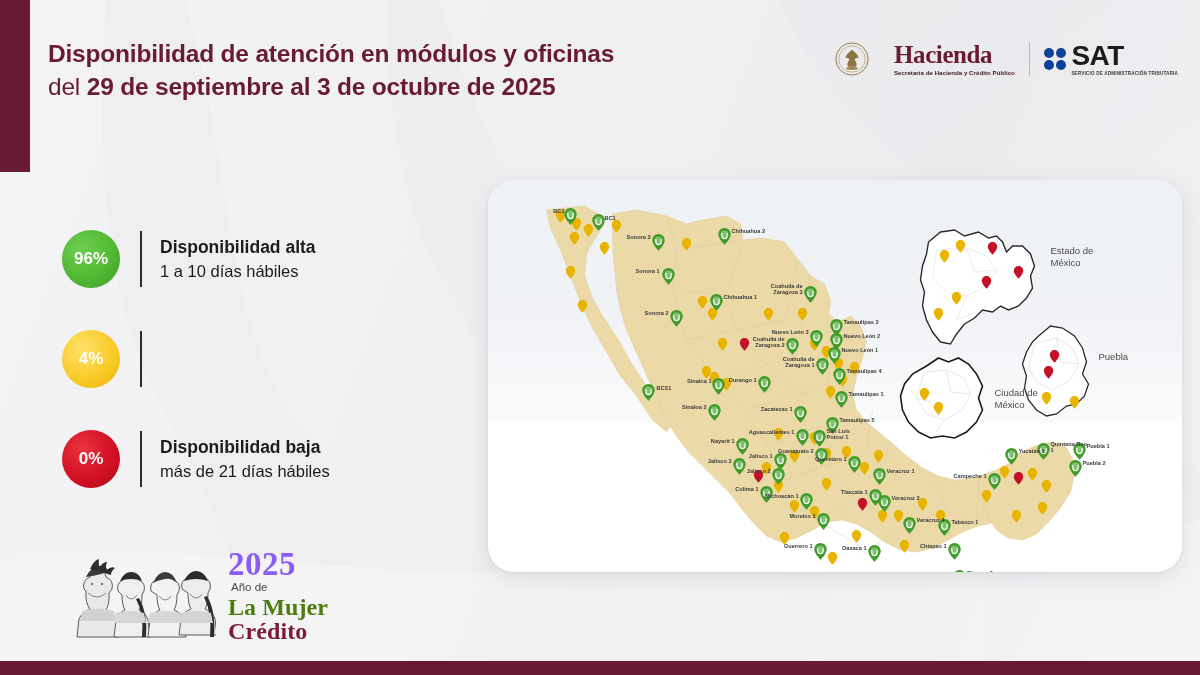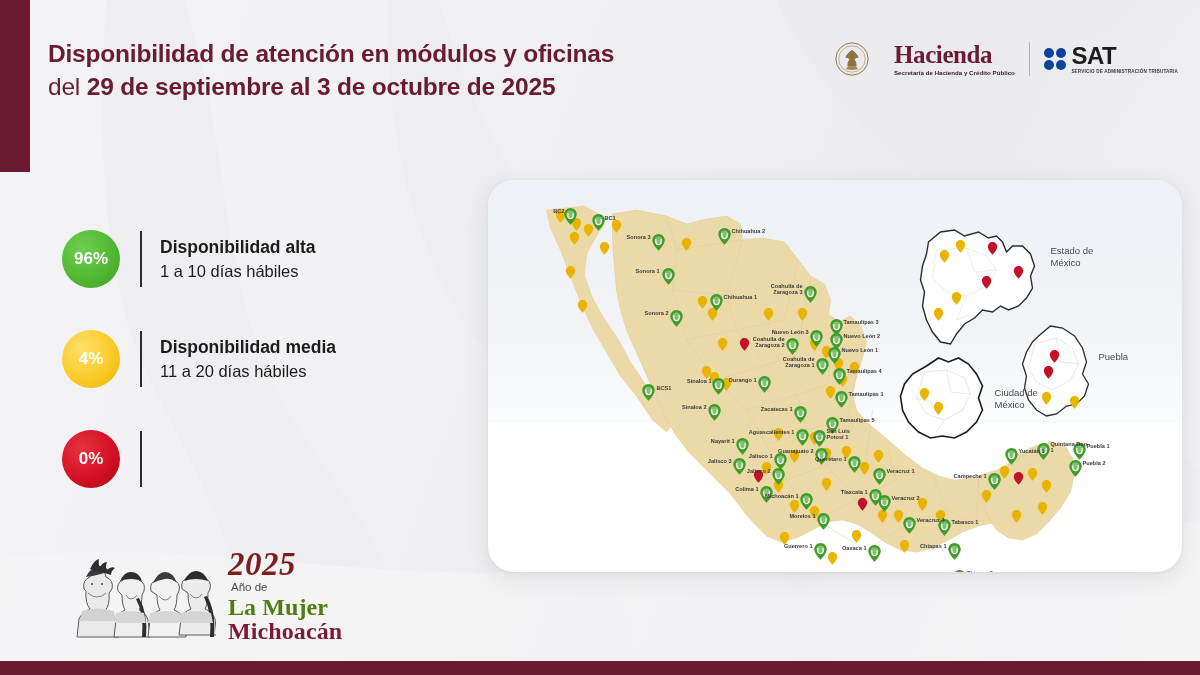--- a/index.html
+++ b/index.html
@@ -57,21 +57,21 @@
     font-size:6.1px;font-weight:700;color:#3b1520;margin-top:2.5px;
     letter-spacing:.05px;white-space:nowrap;
   }
   .divider-v{width:1px;height:34px;background:#b9b4b6;}
   .sat{display:flex;align-items:center;gap:5px;}
   .sat-dots{display:grid;grid-template-columns:repeat(2,10px);
             grid-template-rows:repeat(2,10px);gap:2.5px;}
   .sat-dots i{display:block;width:10px;height:10px;border-radius:50%;
               background:#0B429B;}
   .sat-txt{display:flex;flex-direction:column;line-height:1;}
-  .sat-name{font-size:24px;font-weight:700;color:#1c1c1c;letter-spacing:-.5px;
+  .sat-name{font-size:28px;font-weight:700;color:#1c1c1c;letter-spacing:-.5px;
             font-family:"Liberation Sans",sans-serif;}
   .sat-sub{font-size:4.6px;font-weight:700;color:#3a3a3a;margin-top:2px;
            letter-spacing:.18px;white-space:nowrap;}
 
   
   .legend{position:absolute;left:62px;top:222px;z-index:5;}
   .legend-row{display:flex;align-items:center;height:74px;margin-bottom:26px;}
   .legend-row:last-child{margin-bottom:0;}
   .bubble{
     width:58px;height:58px;border-radius:50%;
@@ -85,21 +85,21 @@
   .ltexts{display:flex;flex-direction:column;justify-content:center;}
   .l-title{font-size:17.5px;font-weight:700;color:#1c1c1c;line-height:1.34;}
   .l-sub{font-size:16.5px;font-weight:400;color:#1c1c1c;line-height:1.34;}
 
   
   .yearlogo{position:absolute;left:66px;top:548px;z-index:5;
             display:flex;align-items:flex-end;gap:12px;}
   .women{width:150px;height:92px;flex:0 0 auto;}
   .yr-txt{display:flex;flex-direction:column;line-height:1;padding-bottom:4px;}
   .yr-2025{font-family:"Liberation Serif",serif;font-size:33px;font-weight:700;
-           color:#7f1d1d;letter-spacing:.5px;font-style:italic;}
+           color:#8b5cf6;letter-spacing:.5px;}
   .yr-ano{font-size:11.5px;color:#4a4a4a;margin:1px 0 1px 3px;}
   .yr-mujer{font-family:"Liberation Serif",serif;font-size:24px;font-weight:700;
             color:#4d7c0f;letter-spacing:.1px;}
   .yr-ind{font-family:"Liberation Serif",serif;font-size:24px;font-weight:700;
           color:#7b1a3b;letter-spacing:.1px;}
 
   
   .map-card{
     position:absolute;left:488px;top:180px;width:694px;height:392px;
     background:#ffffff;border-radius:26px;z-index:5;
@@ -176,28 +176,28 @@
     <div class="bubble green">96%</div>
     <div class="vrule"></div>
     <div class="ltexts">
       <span class="l-title">Disponibilidad alta</span>
       <span class="l-sub">1 a 10 días hábiles</span>
     </div>
   </div>
   <div class="legend-row">
     <div class="bubble yellow">4%</div>
     <div class="vrule"></div>
-    <div class="ltexts">
-      <span class="l-title">Disponibilidad media</span>
-      <span class="l-sub">11 a 20 días hábiles</span>
-    </div>
   </div>
   <div class="legend-row">
     <div class="bubble red">0%</div>
     <div class="vrule"></div>
+    <div class="ltexts">
+      <span class="l-title">Disponibilidad baja</span>
+      <span class="l-sub">más de 21 días hábiles</span>
+    </div>
   </div>
 </div>
 
 <div class="yearlogo">
   <span class="women">
     <svg viewBox="0 0 150 92" width="150" height="92">
       <g fill="#6e6e6e">
         <path d="M18 34 q-2-9 6-12 q1-7 8-7 q7 0 8 7 q8 3 6 12 l-3 4 q1 12 -4 18 q8 3 11 10 l3 16 -42 0 2-18 q3-7 11-10 q-5-6 -4-18 z" fill="#e9e9e9" stroke="#5a5a5a" stroke-width="1"></path>
         <path d="M20 22 q5-10 12-11 q8-1 12 7 q-4-1 -9 1 q-7 2 -15 3 z" fill="#3a3a3a"></path>
         <path d="M24 14 q4-9 9-10 q-1 5 1 8 q3-5 7-5 q-2 5 0 8 q4-4 8-2 q-4 3 -4 7 q-9-3 -21-6 z" fill="#2e2e2e"></path>
@@ -225,21 +225,21 @@
         <path d="M124 39 q3 4 6 4 q4 0 6-4" fill="none" stroke="#6a6a6a" stroke-width=".8"></path>
         <path d="M138 42 q8 16 6 40 l4 0 q2-26 -7-41 z" fill="#2c2c2c"></path>
         <path d="M115 58 q15-4 30 0 l2 10 -34 0 z" fill="#d4d4d4"></path>
       </g>
     </svg>
   </span>
   <span class="yr-txt">
     <span class="yr-2025">2025</span>
     <span class="yr-ano">Año de</span>
     <span class="yr-mujer">La Mujer</span>
-    <span class="yr-ind">Michoacán</span>
+    <span class="yr-ind">Crédito</span>
   </span>
 </div>
 
 <div class="map-card">
   <div class="map-ocean"></div>
   <svg class="map-svg" viewBox="0 0 617 392">
     <defs>
       <g id="pinG">
         <path d="M0,0 c-3.4,0 -6.2,2.8 -6.2,6.3 c0,4.6 6.2,10.4 6.2,10.4 s6.2,-5.8 6.2,-10.4 C6.2,2.8 3.4,0 0,0 z" fill="#3f9c28"></path>
         <circle cx="0" cy="6.3" r="3.9" fill="#ffffff" opacity=".35"></circle>

